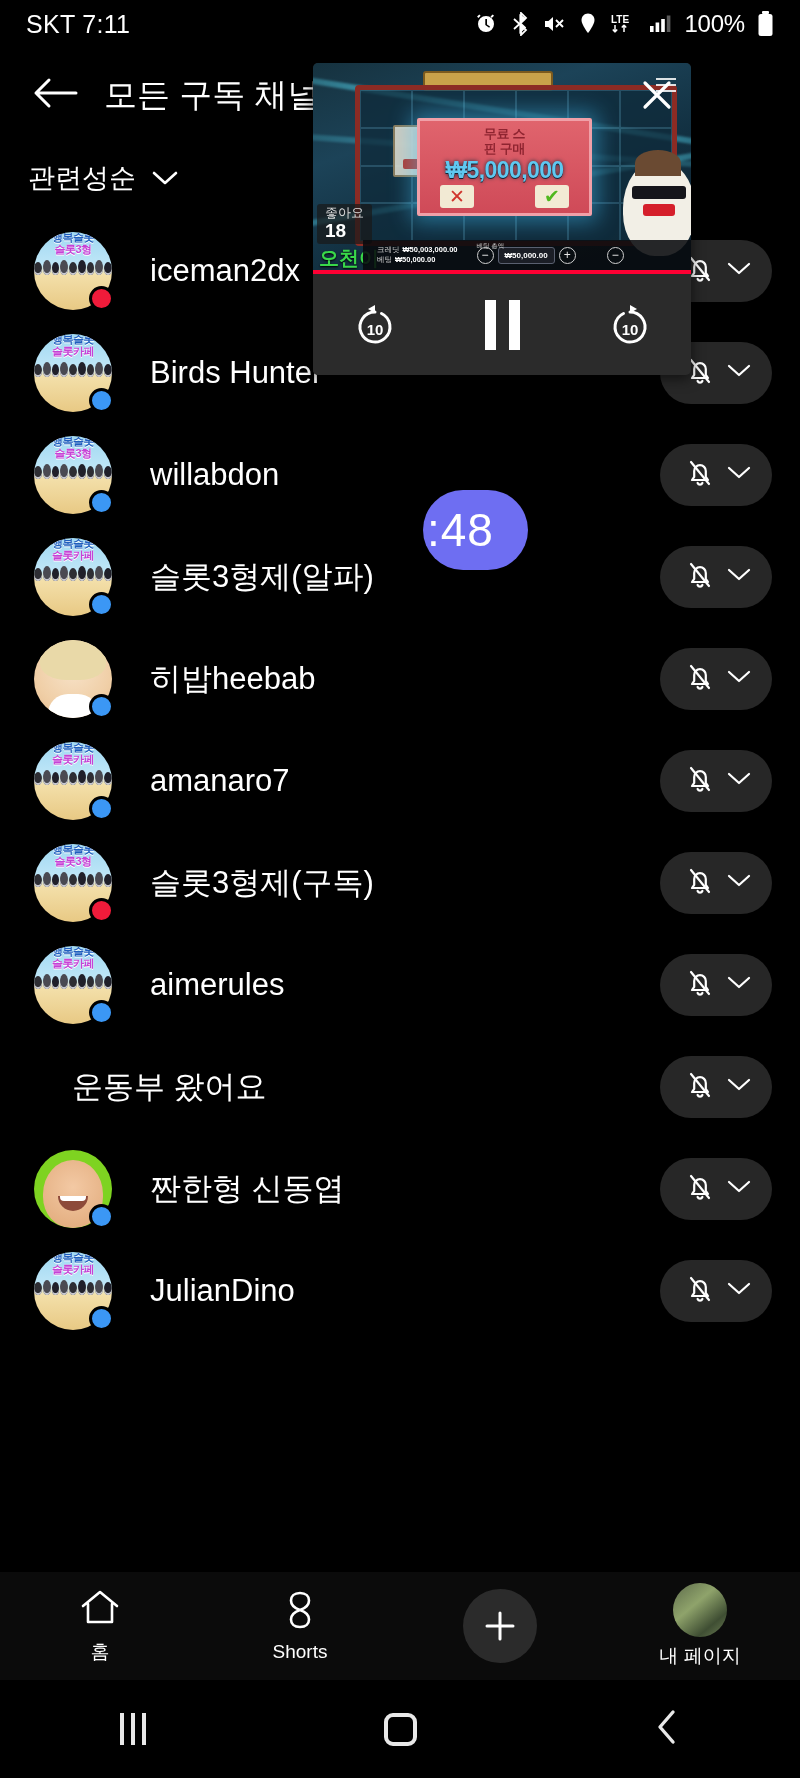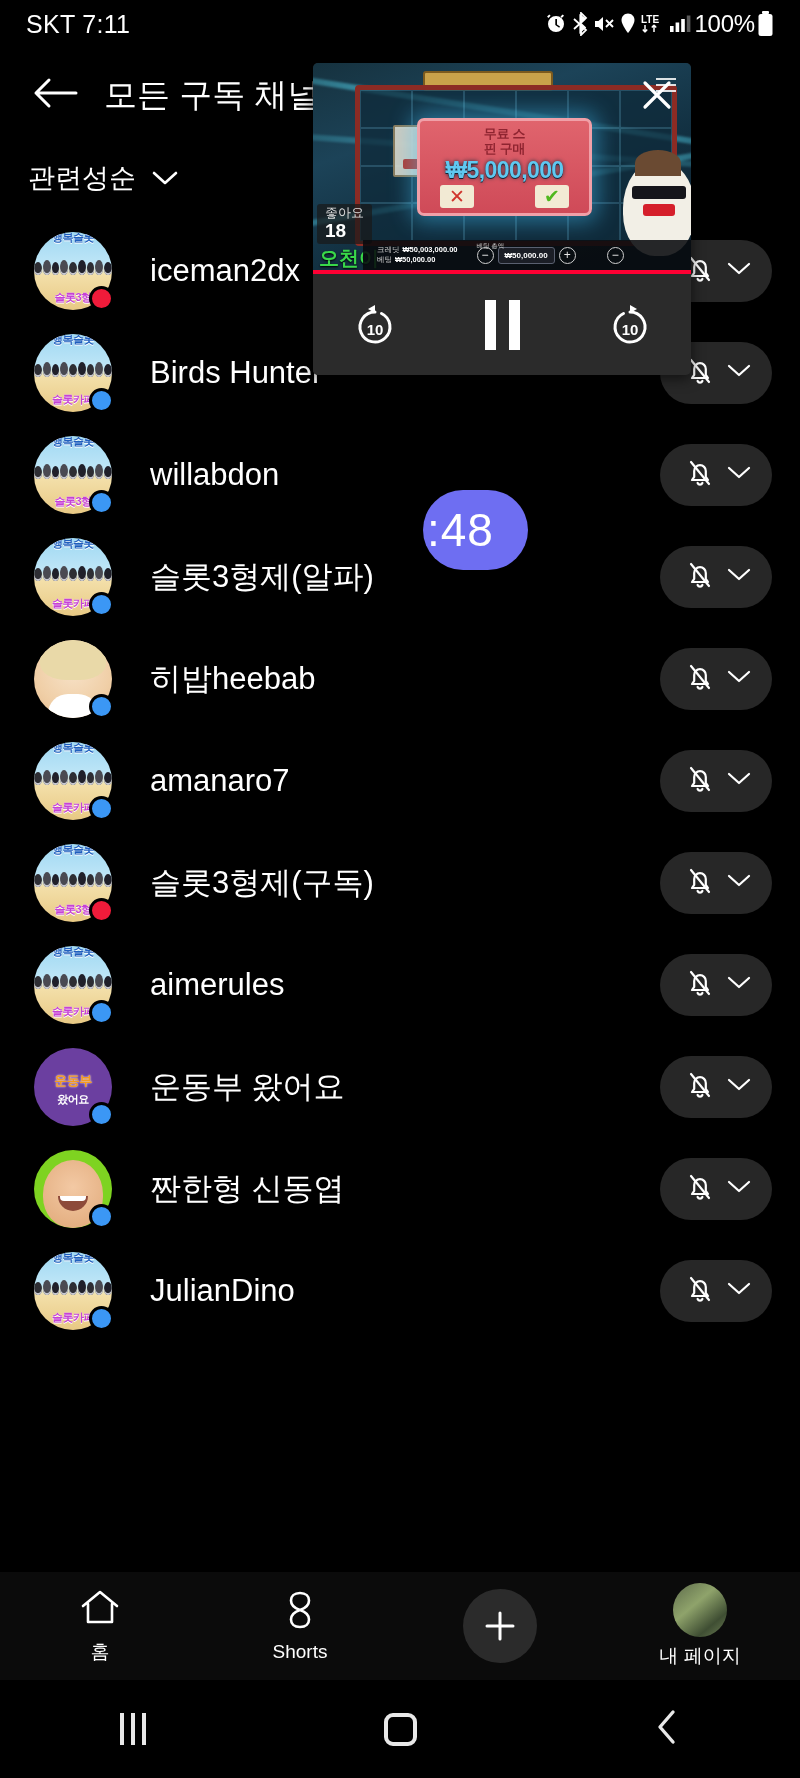--- a/index.html
+++ b/index.html
@@ -9,21 +9,21 @@
     font-family:"Liberation Sans","DejaVu Sans",sans-serif;
     color:#fff; overflow:hidden; position:relative;
   }
 
   
   .statusbar {
     height:48px; display:flex; align-items:center;
     padding:16px 26px; background:#000; position:relative;
   }
   .sb-left { font-size:25px; letter-spacing:.3px; font-weight:400; }
-  .sb-right { margin-left:auto; display:flex; align-items:center; gap:2px; }
+  .sb-right { margin-left:auto; display:flex; align-items:center; gap:12px; }
   .sb-icon { display:inline-flex; align-items:center; }
   .sb-batt { font-size:24px; font-weight:400; letter-spacing:-.2px; }
 
   
   .header { height:94px; display:flex; align-items:center; padding:0 24px; }
   .back-btn { width:62px; height:62px; display:flex; align-items:center; justify-content:center; }
   .page-title {
     font-size:33px; font-weight:400; margin-left:18px;
     white-space:nowrap; overflow:hidden;
   }
@@ -37,21 +37,21 @@
   .list { padding-top:6px; }
   .row {
     height:102px; display:flex; align-items:center;
     padding:0 28px 0 34px;
   }
   .avatar-wrap { position:relative; width:78px; height:78px; flex:0 0 78px; }
   .avatar {
     width:78px; height:78px; border-radius:50%;
     overflow:hidden; position:relative;
     display:flex; flex-direction:column;
-    align-items:center; justify-content:space-between;
+    align-items:center; justify-content:flex-start;
   }
   
   .av-slot { background:linear-gradient(#9fd8f2 0%, #bfe6f7 42%, #f3dfa9 55%, #e8c984 100%); }
   .av-slot .cats {
     position:absolute; top:9px; left:0; right:0; height:34px;
     display:flex; justify-content:center; gap:1px; align-items:flex-end;
   }
   .av-slot .cats i {
     width:11px; height:13px; border-radius:50% 50% 45% 45%;
     background:#2e2e34; display:block; box-shadow:0 -2px 0 #c7c7cf inset;
@@ -155,21 +155,21 @@
     position:absolute; left:80px; top:62px; width:52px; height:52px;
     background:rgba(225,220,205,.9); border:2px solid #8a7b5c; border-radius:2px;
   }
   .side-sign:before{
     content:""; position:absolute; left:8px; bottom:6px; width:34px; height:10px;
     background:#b3342c; border-radius:2px;
   }
   .buy-banner {
     position:absolute; left:104px; top:55px; width:175px; height:98px;
     background:linear-gradient(#e0646d,#cf4a58);
-    border:3px solid #f0a0a8; border-radius:7px;
+    border:3px solid #f0a0a8; border-radius:2px;
     box-shadow:0 0 22px 6px rgba(70,200,255,.45);
     text-align:center; padding-top:6px;
   }
   .buy-banner .t1 {
     font-size:13px; font-weight:700; color:#8f2430; line-height:1.12;
     letter-spacing:-.3px;
   }
   .buy-banner .amount {
     font-size:23px; font-weight:700; color:#5fc8f0; letter-spacing:-.6px;
     text-shadow:0 1px 0 #123,0 0 4px #0a2a3a; margin-top:1px;
@@ -586,27 +586,20 @@
             <path d="M12 27h16l-2.2-3.2V18a5.8 5.8 0 00-11.6 0v5.8L12 27z" stroke-linejoin="round"></path>
             <path d="M17.6 30a2.6 2.6 0 004.8 0" stroke-linecap="round"></path>
             <path d="M11 9l18 22" stroke-linecap="round"></path>
           </svg></span>
         <span><svg width="26" height="18" viewBox="0 0 26 18" fill="none" stroke="#fff" stroke-width="2.2">
             <path d="M3 4l10 9 10-9" stroke-linecap="round" stroke-linejoin="round"></path>
           </svg></span>
       </div>
     </div>
     <div class="row">
-      <div class="avatar-wrap">
-        <div class="avatar av-purple">
-          <div class="l1">운동부</div>
-          <div class="l2">왔어요</div>
-        </div>
-        <span class="status-dot dot-blue"></span>
-      </div>
       <div class="ch-name">운동부 왔어요</div>
       <div class="bell-pill">
         <span><svg width="40" height="40" viewBox="0 0 40 40" fill="none" stroke="#fff" stroke-width="2.2">
             <path d="M12 27h16l-2.2-3.2V18a5.8 5.8 0 00-11.6 0v5.8L12 27z" stroke-linejoin="round"></path>
             <path d="M17.6 30a2.6 2.6 0 004.8 0" stroke-linecap="round"></path>
             <path d="M11 9l18 22" stroke-linecap="round"></path>
           </svg></span>
         <span><svg width="26" height="18" viewBox="0 0 26 18" fill="none" stroke="#fff" stroke-width="2.2">
             <path d="M3 4l10 9 10-9" stroke-linecap="round" stroke-linejoin="round"></path>
           </svg></span>

